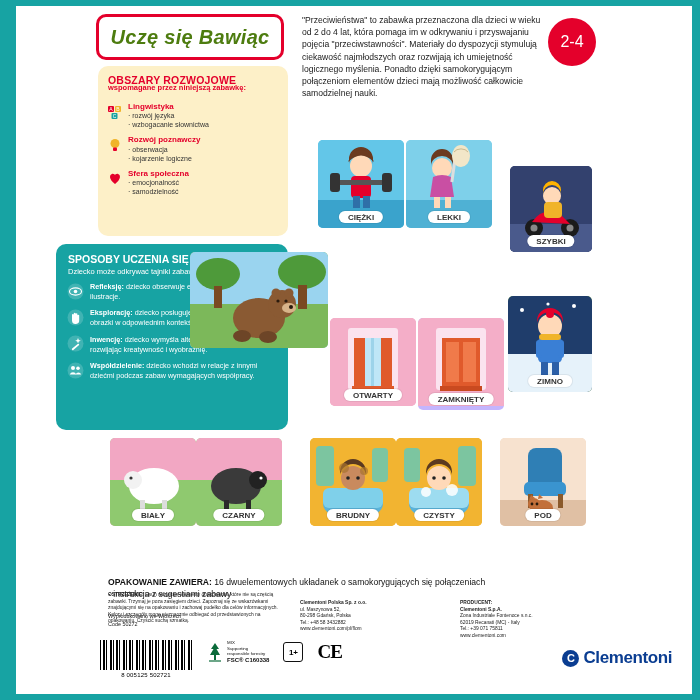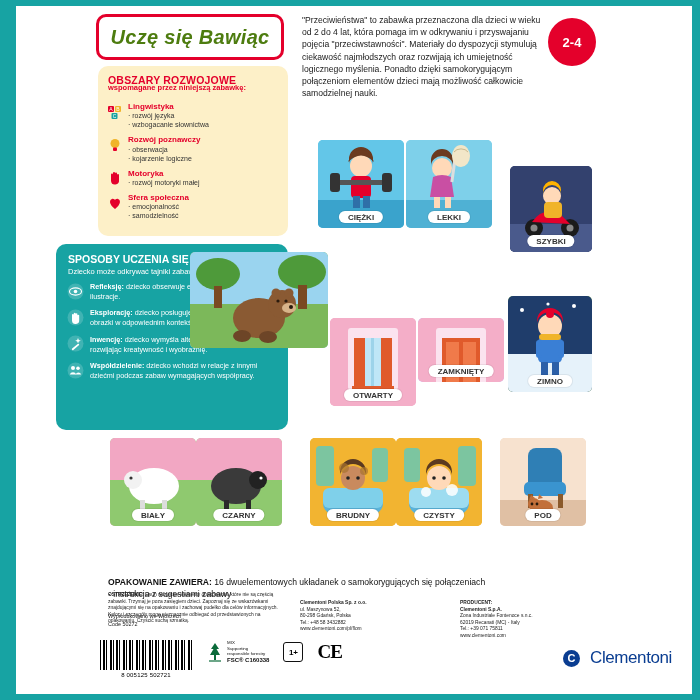--- a/index.html
+++ b/index.html
@@ -104,21 +104,21 @@
   
   .intro {
     position: absolute; left: 302px; top: 14px; width: 242px;
     font-size: 8.6px; line-height: 1.42; color: #1a1a1a;
   }
   .age-badge {
     position: absolute; left: 548px; top: 18px;
     width: 48px; height: 48px; border-radius: 50%;
     background: #e4002b; color: #ffffff;
     display: flex; align-items: center; justify-content: center;
-    font-size: 13px; font-weight: bold;
+    font-size: 16px; font-weight: normal;
   }
 
   
   .puzzle-area { position: absolute; left: 0; top: 0; width: 700px; height: 700px; }
   .pz {
     position: absolute;
     border-radius: 5px;
     overflow: hidden;
   }
   .pz .label {
@@ -181,21 +181,21 @@
   .ce-mark { font-size: 19px; font-weight: bold; letter-spacing: -1px; font-family: "Liberation Serif", serif; }
   .brand {
     position: absolute; right: 28px; top: 648px;
     display: flex; align-items: center; gap: 4px;
   }
   .brand-dot {
     width: 17px; height: 17px; border-radius: 50%; background: #0a3d91;
     display: flex; align-items: center; justify-content: center;
     color: #fff; font-size: 11px; font-weight: bold;
   }
-  .brand-name { font-size: 17px; font-weight: normal; color: #0a3d91; letter-spacing: -0.4px; margin-left: 6px; }
+  .brand-name { font-size: 17px; font-weight: bold; color: #0a3d91; letter-spacing: -0.4px; }
   .warning {
     position: absolute; left: 108px; top: 592px; width: 180px;
     font-size: 4.9px; line-height: 1.35; color: #222;
   }
   .warning b { font-weight: bold; }
 </style>
 </head>
 <body>
 
 <div class="page">
@@ -240,31 +240,20 @@
               <rect x="6" y="10.5" width="4" height="3.5" rx="1" fill="#e4002b"></rect>
             </svg>
           </div>
           <div class="dev-body">
             <div class="dev-title">Rozwój poznawczy</div>
             <div class="dev-bullets" style="white-space:pre-line">· obserwacja
 · kojarzenie logiczne</div>
           </div>
         </div>
 
-        <div class="dev-item">
-          <div class="dev-icon">
-            <svg width="16" height="16" viewBox="0 0 16 16">
-              <path d="M4 9 L4 4.5 a1 1 0 0 1 2 0 L6 8 L6 3 a1 1 0 0 1 2 0 L8 8 L8 3.5 a1 1 0 0 1 2 0 L10 8.5 L10 5 a1 1 0 0 1 2 0 L12 10 a4 4 0 0 1 -8 1 z" fill="#e4002b"></path>
-            </svg>
-          </div>
-          <div class="dev-body">
-            <div class="dev-title">Motoryka</div>
-            <div class="dev-bullets" style="white-space:pre-line">· rozwój motoryki małej</div>
-          </div>
-        </div>
 
         <div class="dev-item">
           <div class="dev-icon">
             <svg width="16" height="16" viewBox="0 0 16 16">
               <path d="M8 14 C2 9.5 2 5 5 4 C6.7 3.4 8 5 8 5 C8 5 9.3 3.4 11 4 C14 5 14 9.5 8 14 z" fill="#e4002b"></path>
             </svg>
           </div>
           <div class="dev-body">
             <div class="dev-title">Sfera społeczna</div>
             <div class="dev-bullets" style="white-space:pre-line">· emocjonalność
@@ -420,21 +409,21 @@
         <path d="M18 24 a25 14 0 0 1 50 0 z" fill="#fbe3ef"></path>
         <rect x="24" y="20" width="38" height="48" fill="#bfe6f7"></rect>
         <rect x="24" y="20" width="11" height="48" fill="#e05a2b"></rect>
         <rect x="51" y="20" width="11" height="48" fill="#e05a2b"></rect>
         <rect x="22" y="68" width="42" height="5" fill="#e05a2b"></rect>
         <rect x="41" y="20" width="3" height="48" fill="#9dd3ea"></rect>
       </svg>
       <div class="label">OTWARTY</div>
     </div>
 
-    <div class="pz" style="left:418px; top:318px; width:86px; height:64px; background:#c4b5fd;">
+    <div class="pz" style="left:418px; top:318px; width:86px; height:92px; background:#c4b5fd;">
       <svg class="scene" viewBox="0 0 86 88" preserveAspectRatio="none">
         <rect width="86" height="88" fill="#f4aec8"></rect>
         <rect x="18" y="10" width="50" height="62" rx="3" fill="#fbe3ef"></rect>
         <path d="M18 24 a25 14 0 0 1 50 0 z" fill="#fbe3ef"></path>
         <rect x="24" y="20" width="38" height="48" fill="#e05a2b"></rect>
         <rect x="28" y="24" width="13" height="40" fill="#f07a4a"></rect>
         <rect x="45" y="24" width="13" height="40" fill="#f07a4a"></rect>
         <rect x="22" y="68" width="42" height="5" fill="#c94a20"></rect>
       </svg>
       <div class="label">ZAMKNIĘTY</div>

